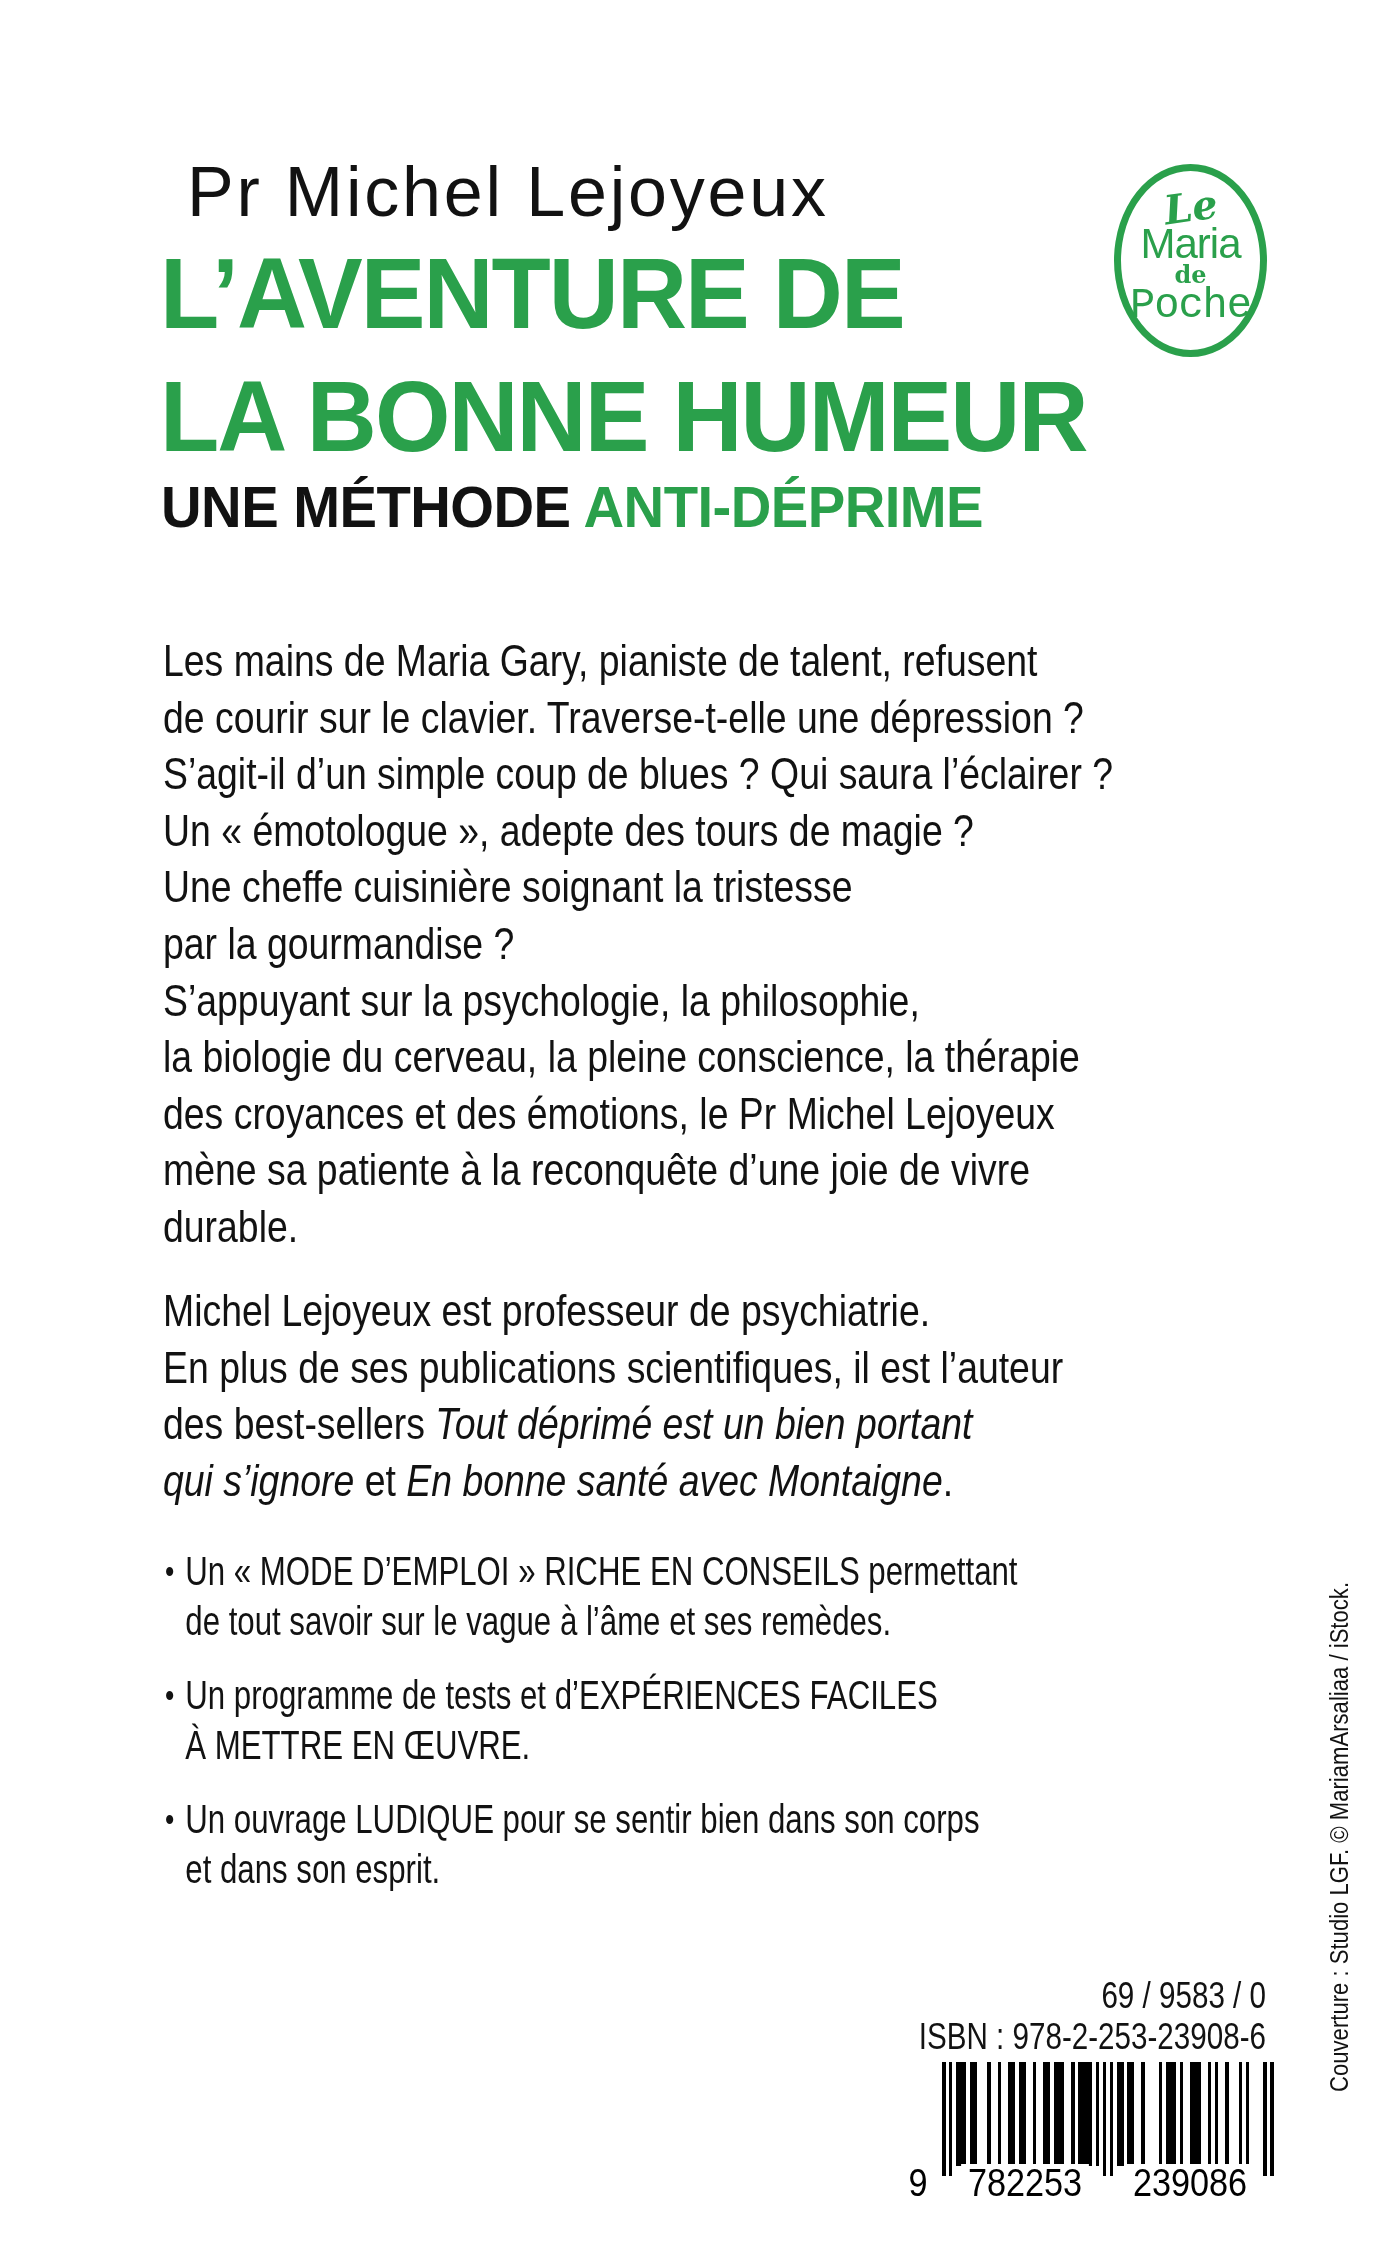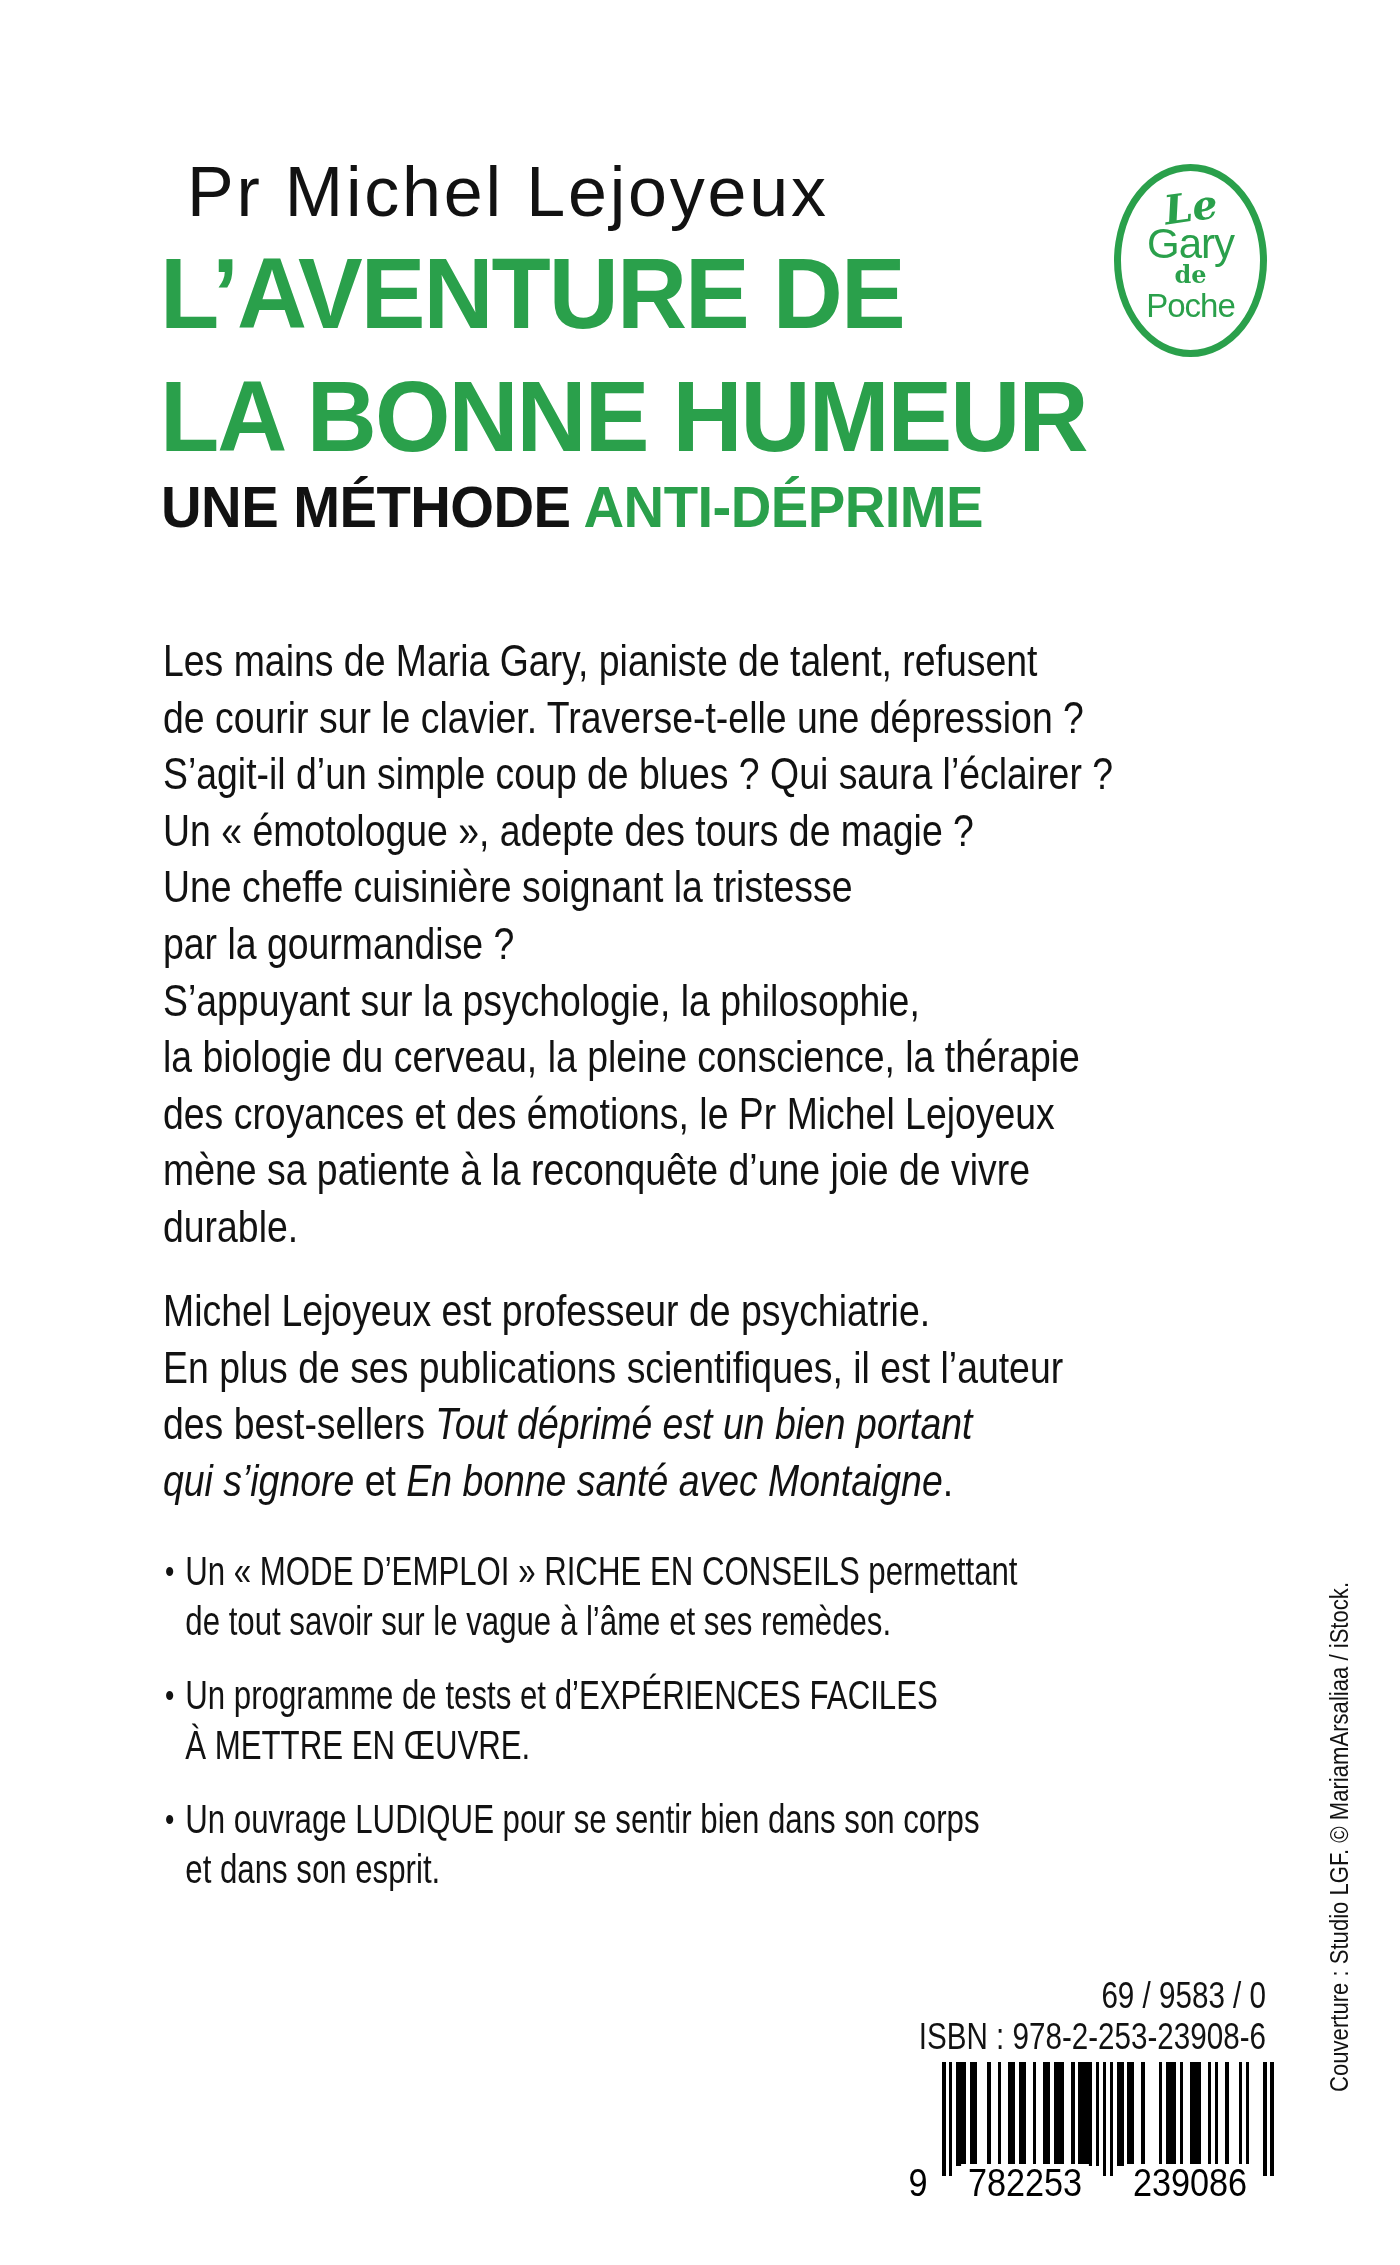--- a/index.html
+++ b/index.html
@@ -15,21 +15,21 @@
     position:absolute; left:1114px; top:164px; width:153px; height:193px;
     border:7px solid var(--green); border-radius:50%;
     display:flex; flex-direction:column; align-items:center; justify-content:center;
     color:var(--green);
   }
   .logo .le   { font-family:"DejaVu Serif", serif; font-style:italic; font-weight:bold;
                 font-size:40px; line-height:34px; transform:rotate(-8deg); margin-top:-6px; }
   .logo .livre{ font-size:42px; line-height:40px; letter-spacing:-1px; }
   .logo .de   { font-family:"DejaVu Serif", serif; font-weight:bold;
                 font-size:24px; line-height:22px; }
-  .logo .poche{ font-size:33px; line-height:40px; letter-spacing:-1px; }
+  .logo .poche{ font-size:42px; line-height:40px; letter-spacing:-1px;font-family:Liberation Mono, monospace; }
 
   
   .author {
     position:absolute; left:160px; top:152px; font-size:70px; line-height:80px;
     letter-spacing:0.04em; color:var(--ink);margin-left:27px;
   }
   .title {
     position:absolute; left:160px; top:232px; color:var(--green);
     font-size:100px; line-height:123px; font-weight:bold; letter-spacing:-0.02em;
     transform:scaleX(0.97); transform-origin:0 0; white-space:nowrap;
@@ -86,21 +86,21 @@
     transform:rotate(-90deg) scaleX(0.85); transform-origin:0 0;
   }
 </style>
 </head>
 <body>
 
 <div class="page">
 
   <div class="logo">
     <span class="le">Le</span>
-    <span class="livre">Gary</span>
+    <span class="livre">Maria</span>
     <span class="de">de</span>
     <span class="poche">Poche</span>
   </div>
 
   <div class="author">Pr Michel Lejoyeux</div>
 
   <div class="title">
     <div>L’AVENTURE DE</div>
     <div>LA BONNE HUMEUR</div>
   </div>

